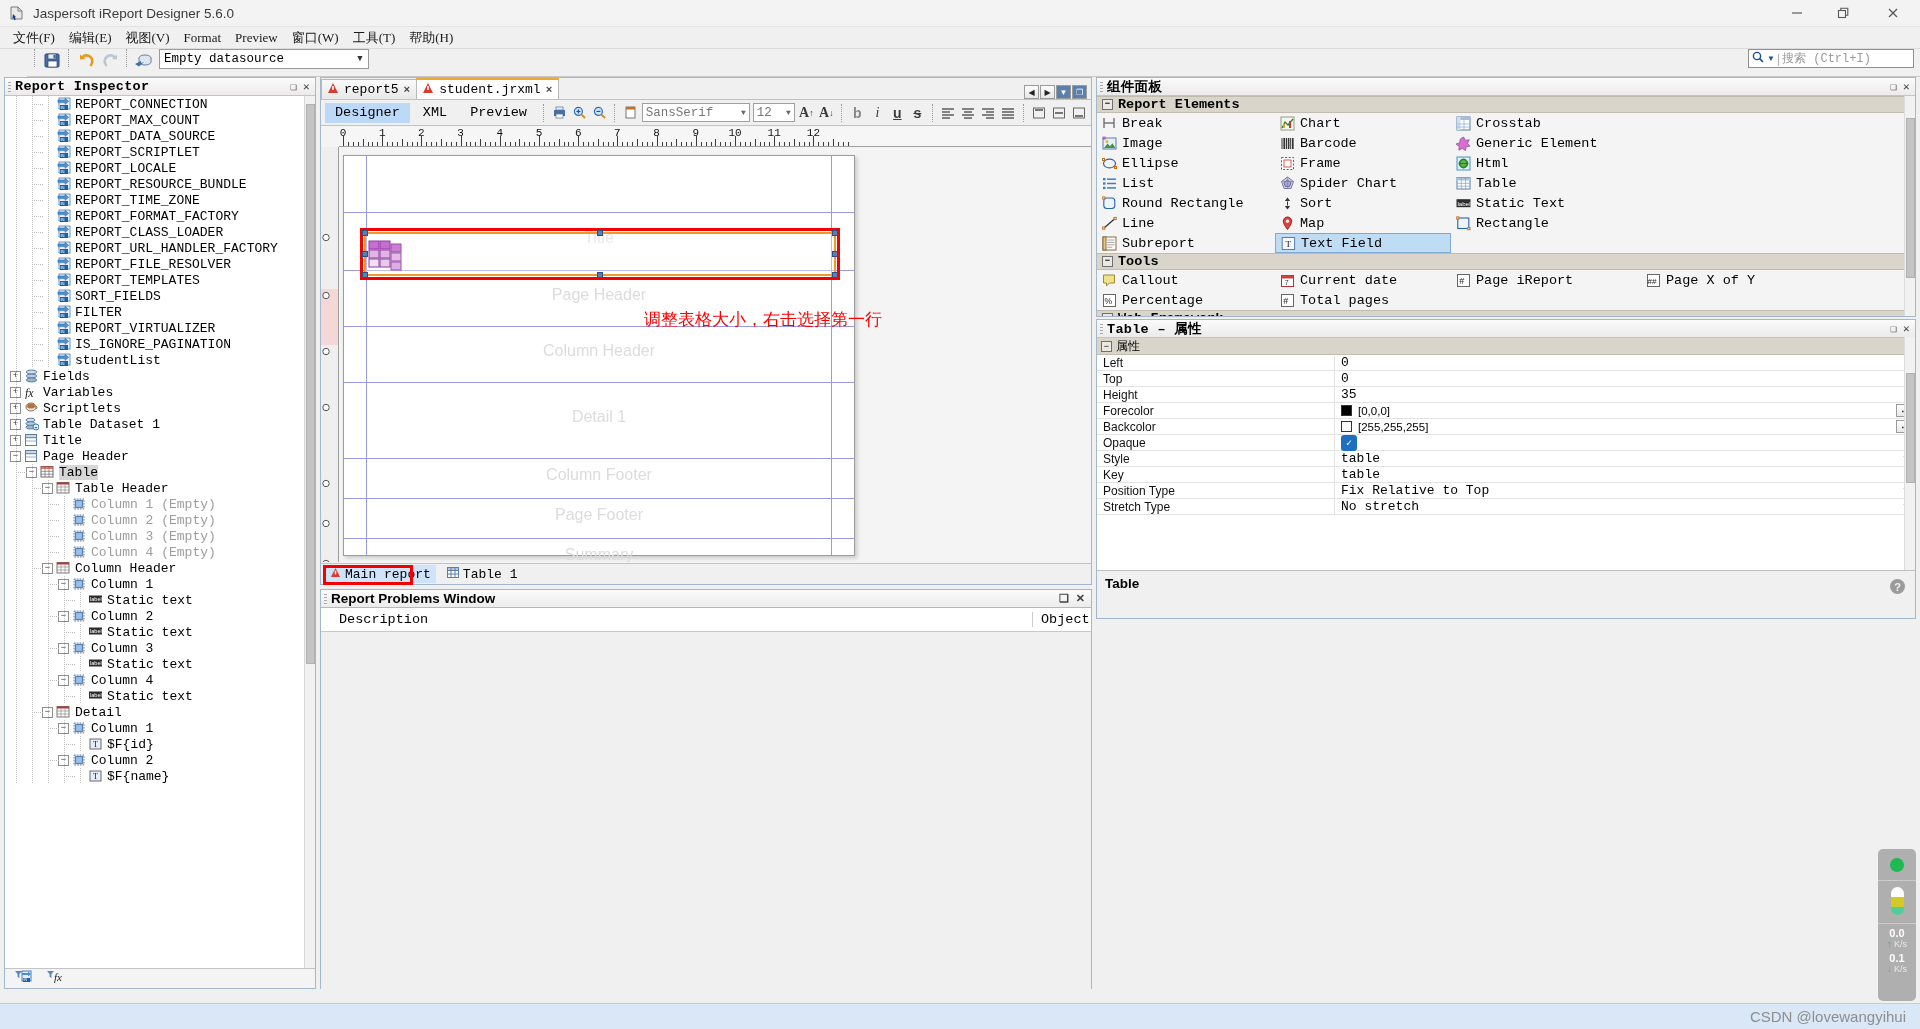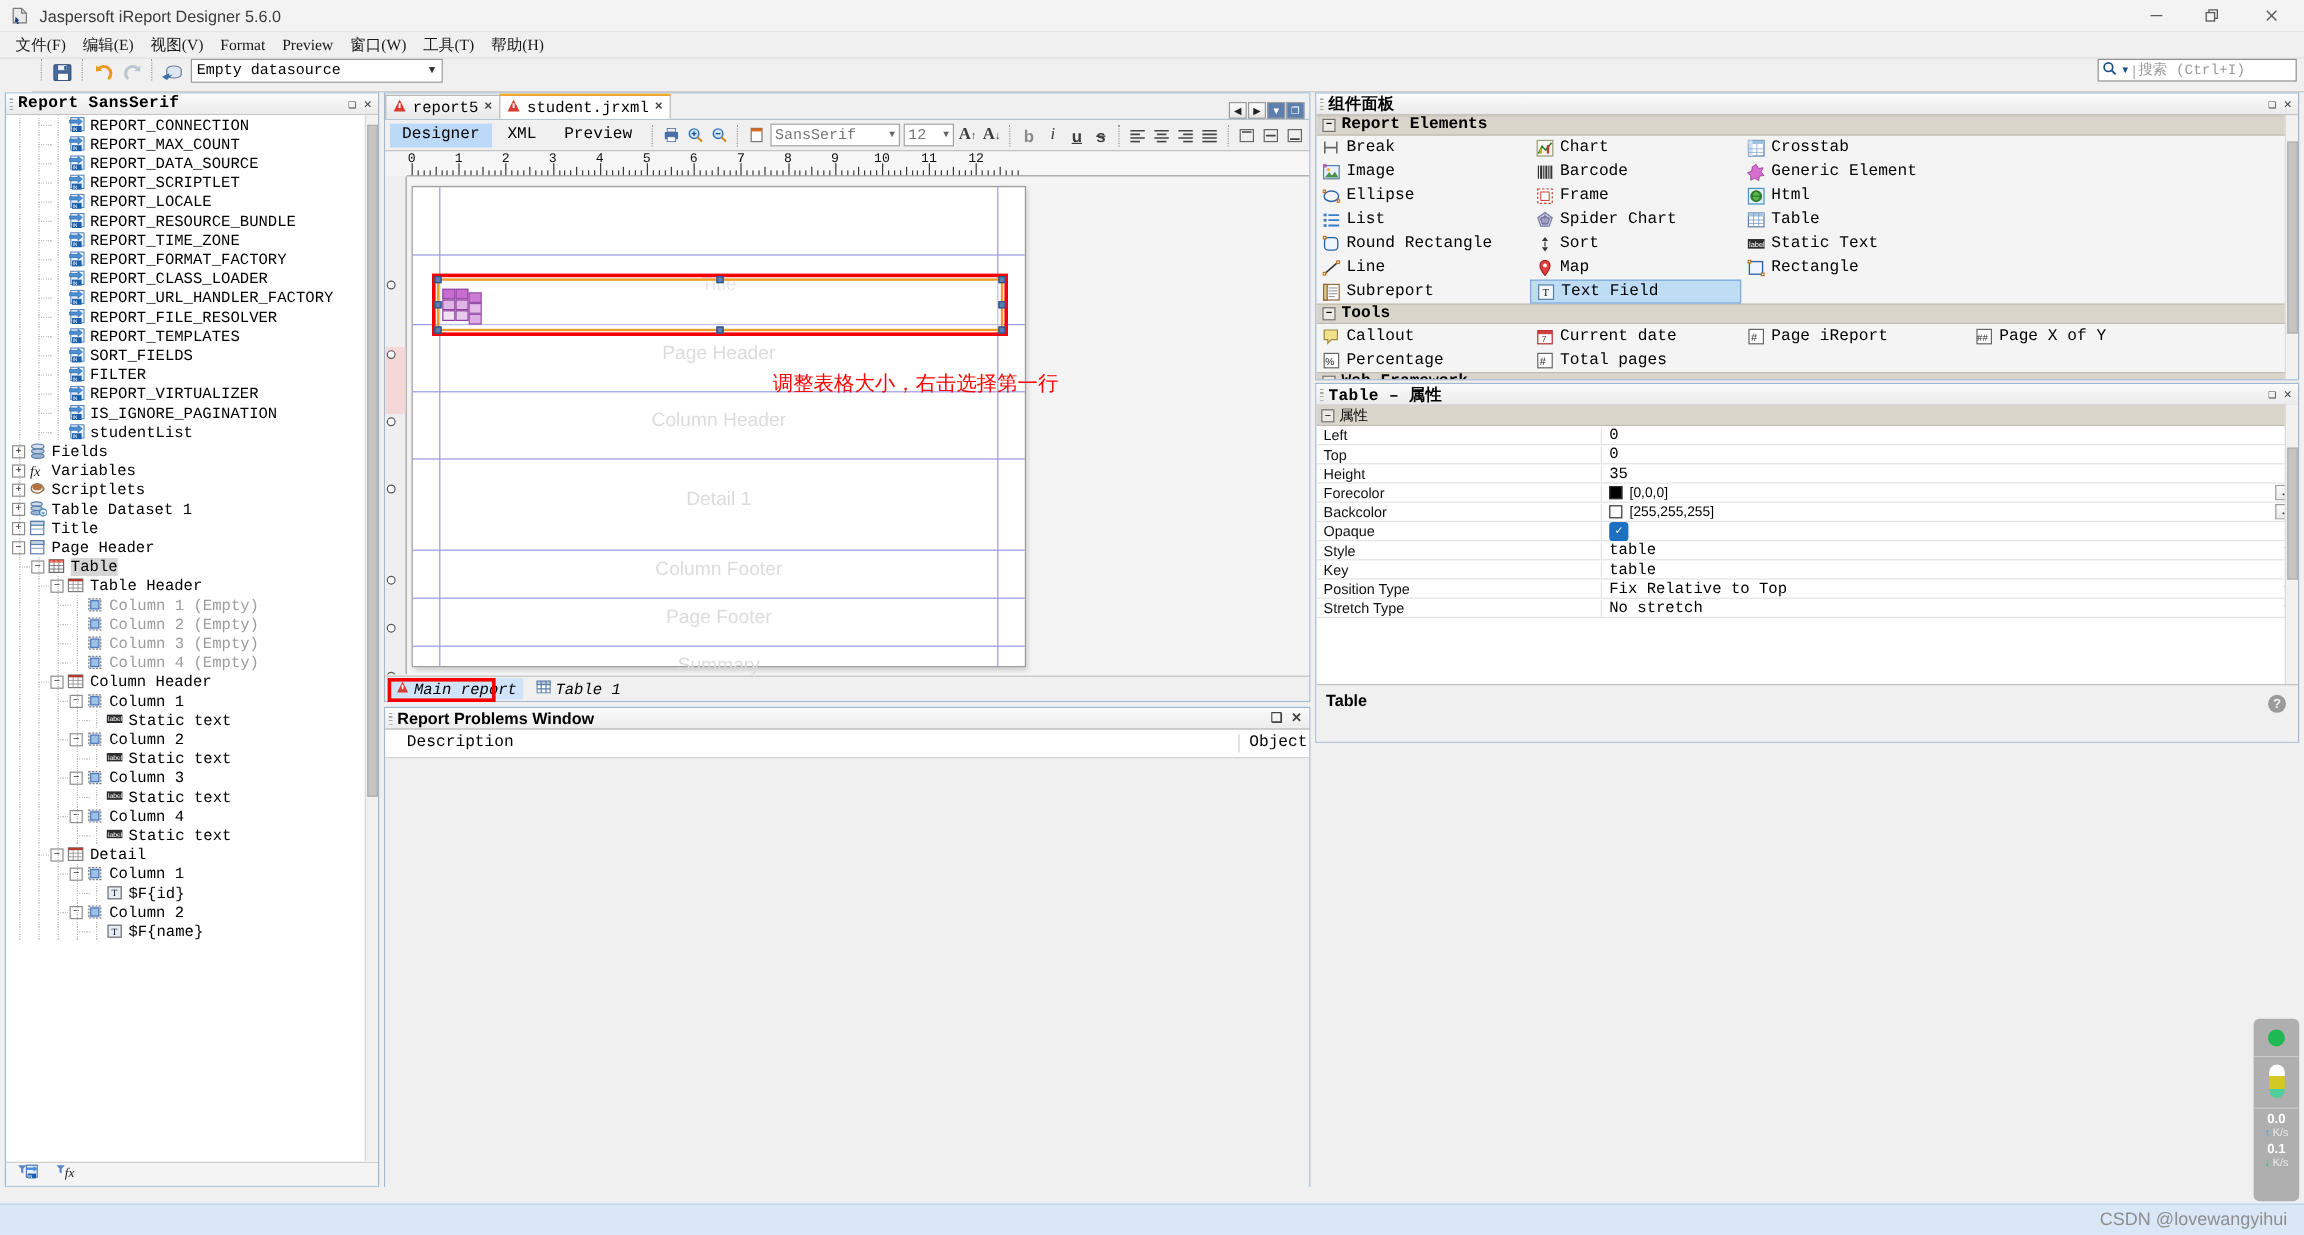--- a/index.html
+++ b/index.html
@@ -122,21 +122,21 @@
   .bandlabel{ position:absolute; left:0; right:0; text-align:center; color:#dcdcdc; font-size:16px;
      font-family:"Liberation Sans",sans-serif;}
   #tableSel{ position:absolute; left:20px; top:76px; width:472px; height:44px;
      border:2px solid #ef9a2a; background:rgba(255,255,255,.35);}
   #tableRed{ position:absolute; left:16px; top:72px; width:480px; height:52px; border:3px solid #f40000;}
   .handle{ position:absolute; width:6px;height:6px;background:#5b7fb5;border:1px solid #2c4f85;}
   #tblIcon{ position:absolute; left:24px; top:84px; width:38px;height:33px;}
   #annot{ position:absolute; left:300px; top:152px; color:#fd0000; font-size:17px;
      font-family:"DejaVu Sans", sans-serif; white-space:nowrap;}
   #doc-tabs{ position:absolute;left:0;right:0;bottom:0;height:21px;background:#f0f0f0;
-     border-top:1px solid #c3c3c3; display:flex;align-items:center;gap:6px;padding-left:4px;font-style:italic;}
+     border-top:1px solid #c3c3c3; display:flex;align-items:center;gap:6px;padding-left:4px;}
   .dtab{ height:18px;display:flex;align-items:center;gap:4px;padding:0 5px;
      font-family:"Liberation Mono",monospace;font-size:13px;}
   .dtab.active{ background:#cfe4fa; }
   #dtab-red{ position:absolute; left:2px; top:1px; width:90px;height:20px;border:3px solid #f40000;}
 
   
   #problems{ position:absolute; left:0; top:512px; width:772px; height:400px;
      border:1px solid #a3b8cc; background:#f0f0f0; }
   #prob-head{ height:18px; background:linear-gradient(#fbfbfb,#ececec); border-bottom:1px solid #b7b7b7;
      display:flex;align-items:center;padding-left:10px; position:relative;
@@ -295,21 +295,21 @@
     <span style="color:#aaa">|</span>
     <span class="ph">搜索 (Ctrl+I)</span>
   </div>
 </div>
 
 <div id="workspace">
 
   <div id="left-panel">
     <div class="panel-title">
       <div class="grip"></div>
-      <span>Report SansSerif</span>
+      <span>Report Inspector</span>
       <div class="pt-btns">
         <span>❏</span>
         <span>✕</span>
       </div>
     </div>
     <div id="tree-scroll">
         <div class="tree-hline" style="left: 59px; width: 11px; top: 680px;"></div>
         <div class="tree-hline" style="left: 43px; width: 11px; top: 664px;"></div>
         <div class="tree-hline" style="left: 59px; width: 11px; top: 648px;"></div>
         <div class="tree-hline" style="left: 43px; width: 11px; top: 632px;"></div>

